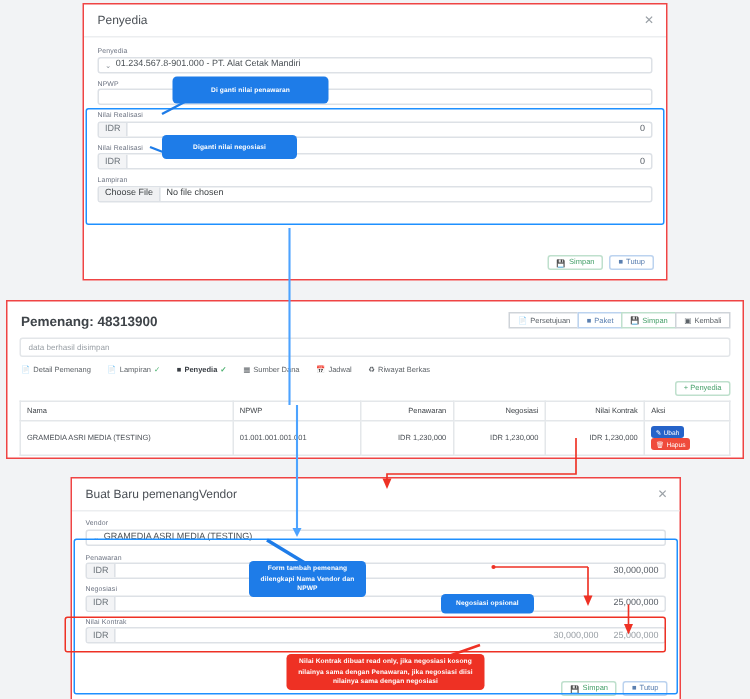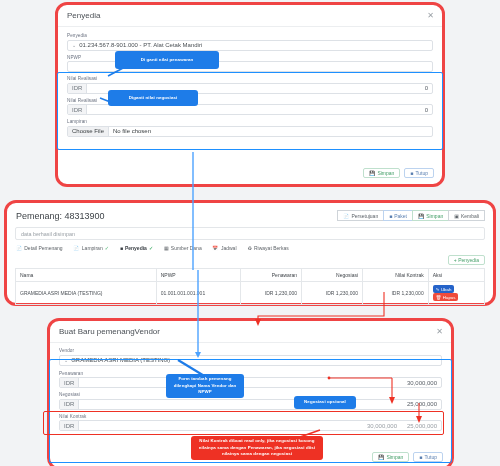--- a/index.html
+++ b/index.html
@@ -9,22 +9,22 @@
     background:#f2f3f5;
     font-family:"Liberation Sans", sans-serif;
     font-size:6px;
     color:#3c4043;
     position:relative;
     overflow:hidden;
   }
   .panel {
     position:absolute;
     background:#ffffff;
-    border:3px solid #ef4444;
-    border-radius:12px;
+    border:1px solid #ef4444;
+    border-radius:0;
   }
 
   
   .form-label { font-size:4.6px; color:#6b7280; margin:0 0 1.5px 0; letter-spacing:.1px; }
   .field {
     height:11px;
     border:1px solid #dde1e6;
     border-radius:2px;
     background:#fff;
     display:flex;
@@ -89,21 +89,21 @@
     display:flex; align-items:center; justify-content:center;
     padding:2px 4px;
     letter-spacing:.1px;
   }
   .callout.red { background:#ee3124; }
 
   svg.overlay { position:absolute; left:0; top:0; width:500px; height:466px; pointer-events:none; }
 
   
   .mid-head { display:flex; align-items:center; justify-content:space-between; padding:7px 8px 6px 9px; }
-  .mid-title { font-size:9px; color:#3f4449; }
+  .mid-title { font-size:9px; color:#3f4449;font-weight:bold; }
   .mid-actions { display:flex; gap:0; }
   .mid-actions .btn-sm { border-radius:0; margin-left:-1px; height:11px; font-size:5px; }
   .alert {
     margin:0 8px 5px 8px; height:13px;
     border:1px solid #e3e6e9; border-radius:2px; background:#fff;
     display:flex; align-items:center; padding:0 5px;
     font-size:5.4px; color:#9aa0a6;
   }
   .tabs { display:flex; align-items:center; gap:11px; padding:0 9px 4px 9px; }
   .tab { display:flex; align-items:center; gap:2px; font-size:5px; color:#5f6469; }

